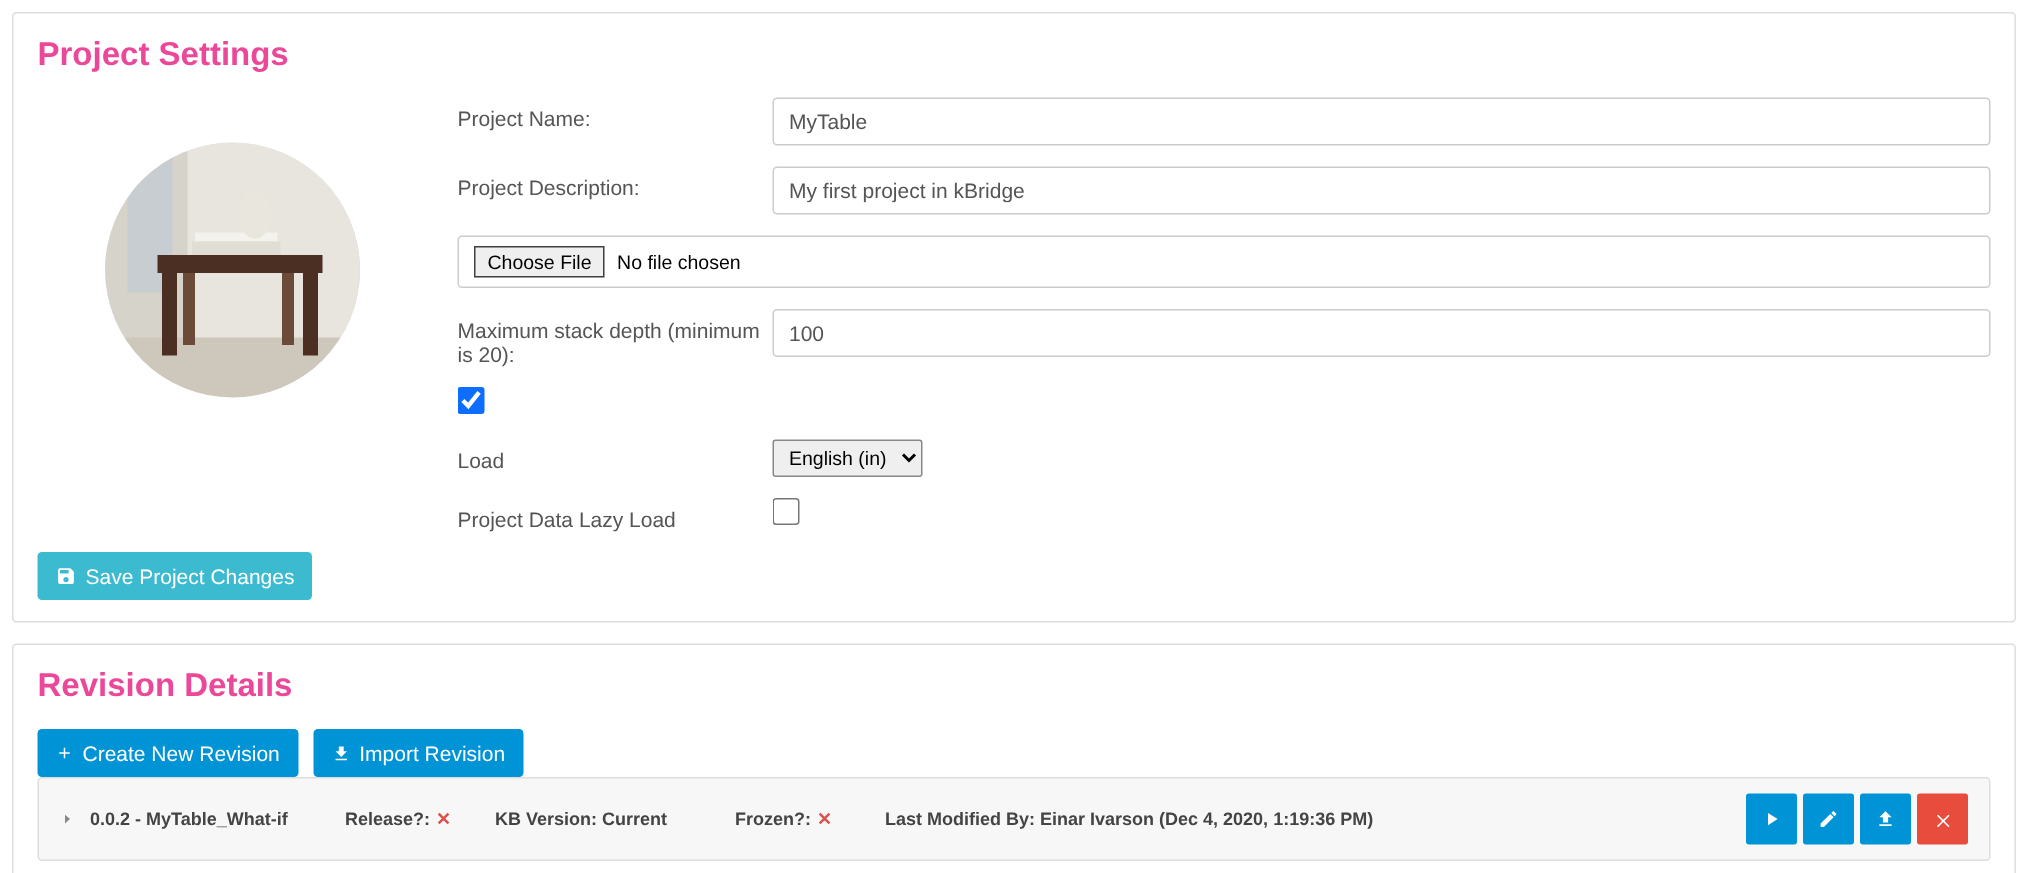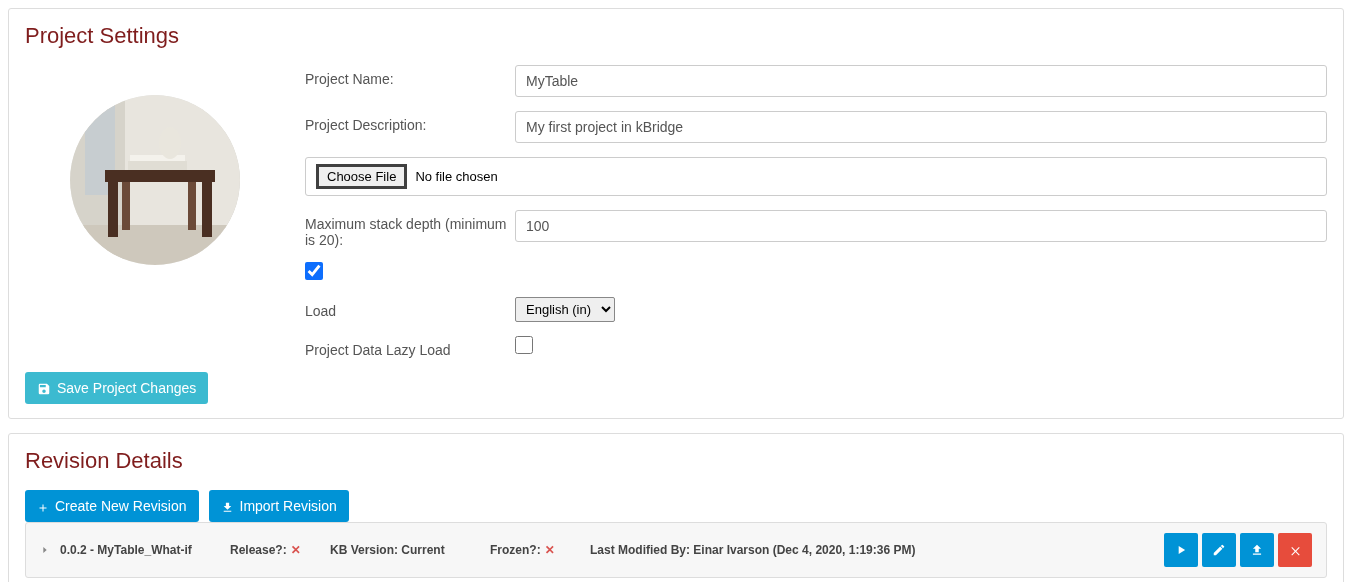--- a/index.html
+++ b/index.html
@@ -1,33 +1,33 @@
 <!DOCTYPE html>
 <html><head>
 <meta charset="utf-8">
 <style>
 * { box-sizing: border-box; margin: 0; padding: 0; }
 body { font-family: "Helvetica Neue", Arial, sans-serif; font-size: 14px; color: #333; background: #fff; padding: 8px; }
 .panel { border: 1px solid #ddd; border-radius: 3px; padding: 14px 16px; margin-bottom: 14px; }
-.panel h2 { font-size: 22px; font-weight: 400; color: #7f1d1d; margin-bottom: 16px; }
+.panel h2 { font-size: 22px; font-weight: 700; color: #ec4899; margin-bottom: 16px; }
 .settings-body { display: flex; gap: 20px; }
 .thumb-col { width: 260px; display: flex; justify-content: center; align-items: flex-start; padding-top: 30px; }
 .thumb { width: 170px; height: 170px; border-radius: 50%; background: linear-gradient(135deg,#e7e7e4 0%,#cfcbc3 100%); position: relative; overflow: hidden; display:flex; align-items:center; justify-content:center; }
 .thumb svg { width: 170px; height: 170px; }
 .form-col { flex: 1; }
 .form-row { display: flex; margin-bottom: 14px; align-items: flex-start; }
 .form-label { width: 210px; color: #555; padding-top: 6px; font-size: 14px; }
 .form-control { flex: 1; }
 .form-control input[type=text], .form-control input[type=number] { width: 100%; padding: 7px 10px; border: 1px solid #ccc; border-radius: 3px; font-size: 14px; color: #555; }
 .file-wrap { width: 100%; padding: 6px 10px; border: 1px solid #ccc; border-radius: 3px; display: flex; align-items: center; gap: 8px; }
-.file-btn { border: 3px solid #404040; background: #efefef; padding: 2px 8px; font-size: 13px; cursor: pointer; }
+.file-btn { border: 1px solid #404040; background: #efefef; padding: 2px 8px; font-size: 13px; cursor: pointer; }
 .file-status { color: #000000; font-size: 13px; }
 .chk { width: 18px; height: 18px; accent-color: #0d6efd; }
 .sel { padding: 3px 6px; border: 1px solid #888; border-radius: 2px; font-size: 13px; }
-.btn { display: inline-flex; align-items: flex-end; gap: 6px; padding: 8px 12px; border: none; border-radius: 3px; font-size: 14px; color: #fff; cursor: pointer; }
+.btn { display: inline-flex; align-items: center; gap: 6px; padding: 8px 12px; border: none; border-radius: 3px; font-size: 14px; color: #fff; cursor: pointer; }
 .btn-cyan { background: #3cbad0; }
 .btn-blue { background: #0093d6; }
 .btn-row { display: flex; gap: 10px; }
 .rev-row { border: 1px solid #ddd; border-radius: 3px; background: #f7f7f7; padding: 10px 14px; display: flex; align-items: center; margin-bottom: 8px; font-size: 12px; font-weight:700; color:#444; }
 .rev-cell { display: flex; align-items: center; gap: 4px; }
 .chev { color: #888; margin-right: 10px; font-size: 14px; }
 .x-red { color: #d9534f; font-weight: 700; }
 .actions { margin-left: auto; display: flex; gap: 4px; }
 .icon-btn { width: 34px; height: 34px; border: none; border-radius: 2px; display: flex; align-items: center; justify-content: center; cursor: pointer; color: #fff; }
 .icon-btn.blue { background: #0093d6; }

